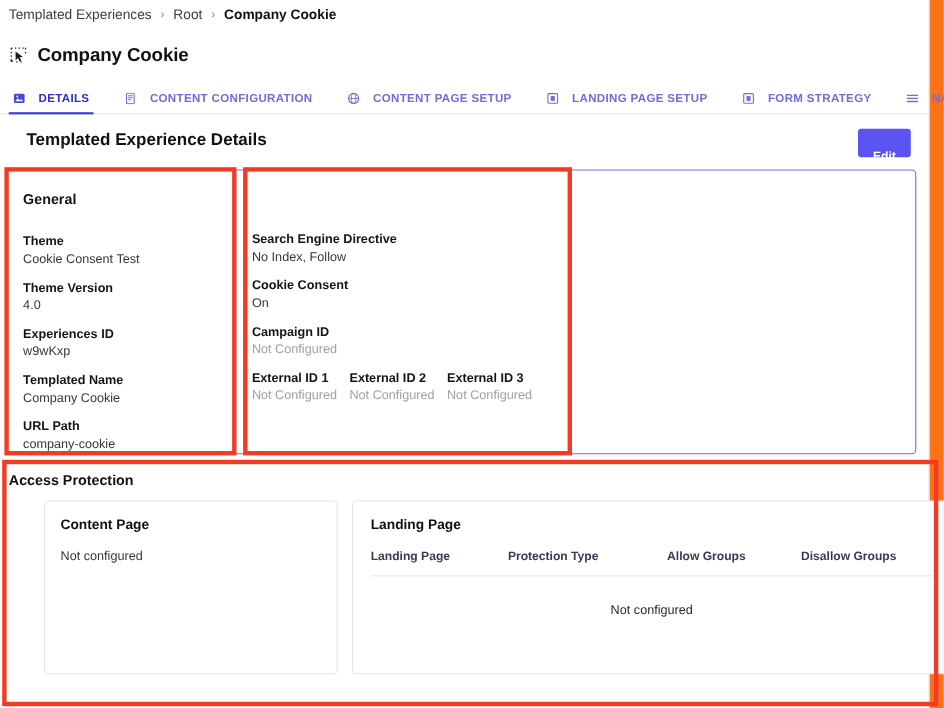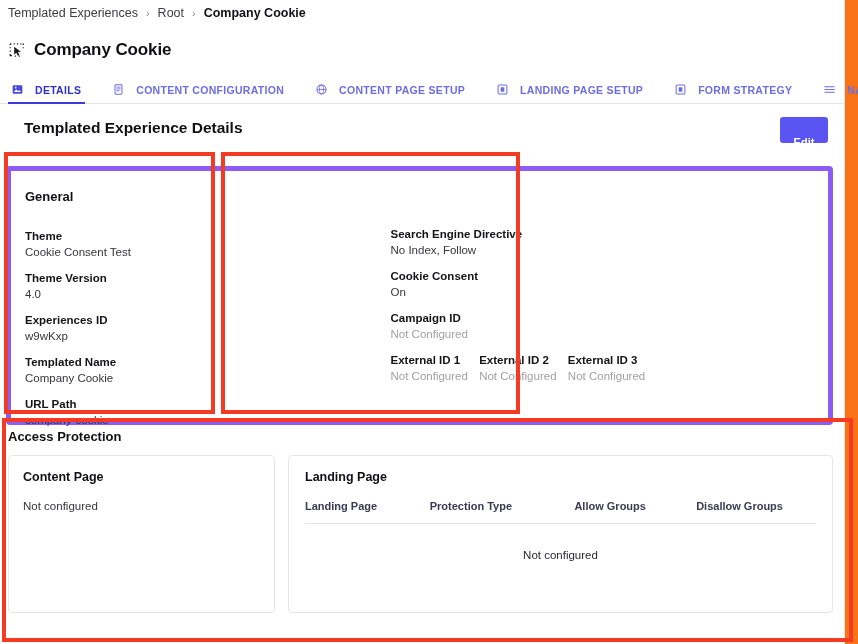--- a/index.html
+++ b/index.html
@@ -124,28 +124,27 @@
     font-weight: bold;
     cursor: pointer;
     line-height: 24px;
     text-align: center;
     padding: 13px;
   }
 
   
   .details-card {
     position: absolute;
-    left: 6px; top: 166px;
+    left: 6px; top: 154px;
     width: 827px;
     height: 259px;
     background: #ffffff;
-    border: 5px solid #8b5cf6;
+    border: 1px solid #8b5cf6;
     border-radius: 4px;
     display: flex;
-    justify-content: space-between;
   }
   .col-general {
     width: 212px;
     padding: 18px 14px 0 14px;
   }
   .col-search {
     width: 290px;
     padding: 55px 14px 0 10px;
   }
   .card-h {
@@ -176,20 +175,21 @@
     left: 8px; top: 429px;
     font-size: 13px;
     font-weight: bold;
     color: #111114;
   }
   .ap-card {
     position: absolute;
     background: #ffffff;
     border: 1px solid #e6e6ea;
     border-radius: 4px;
+    margin-left: 32px;
   }
   .ap-content {
     left: 8px; top: 455px;
     width: 267px; height: 158px;
     padding: 14px 14px 0 14px;
   }
   .ap-landing {
     left: 288px; top: 455px;
     width: 545px; height: 158px;
     padding: 14px 16px 0 16px;

